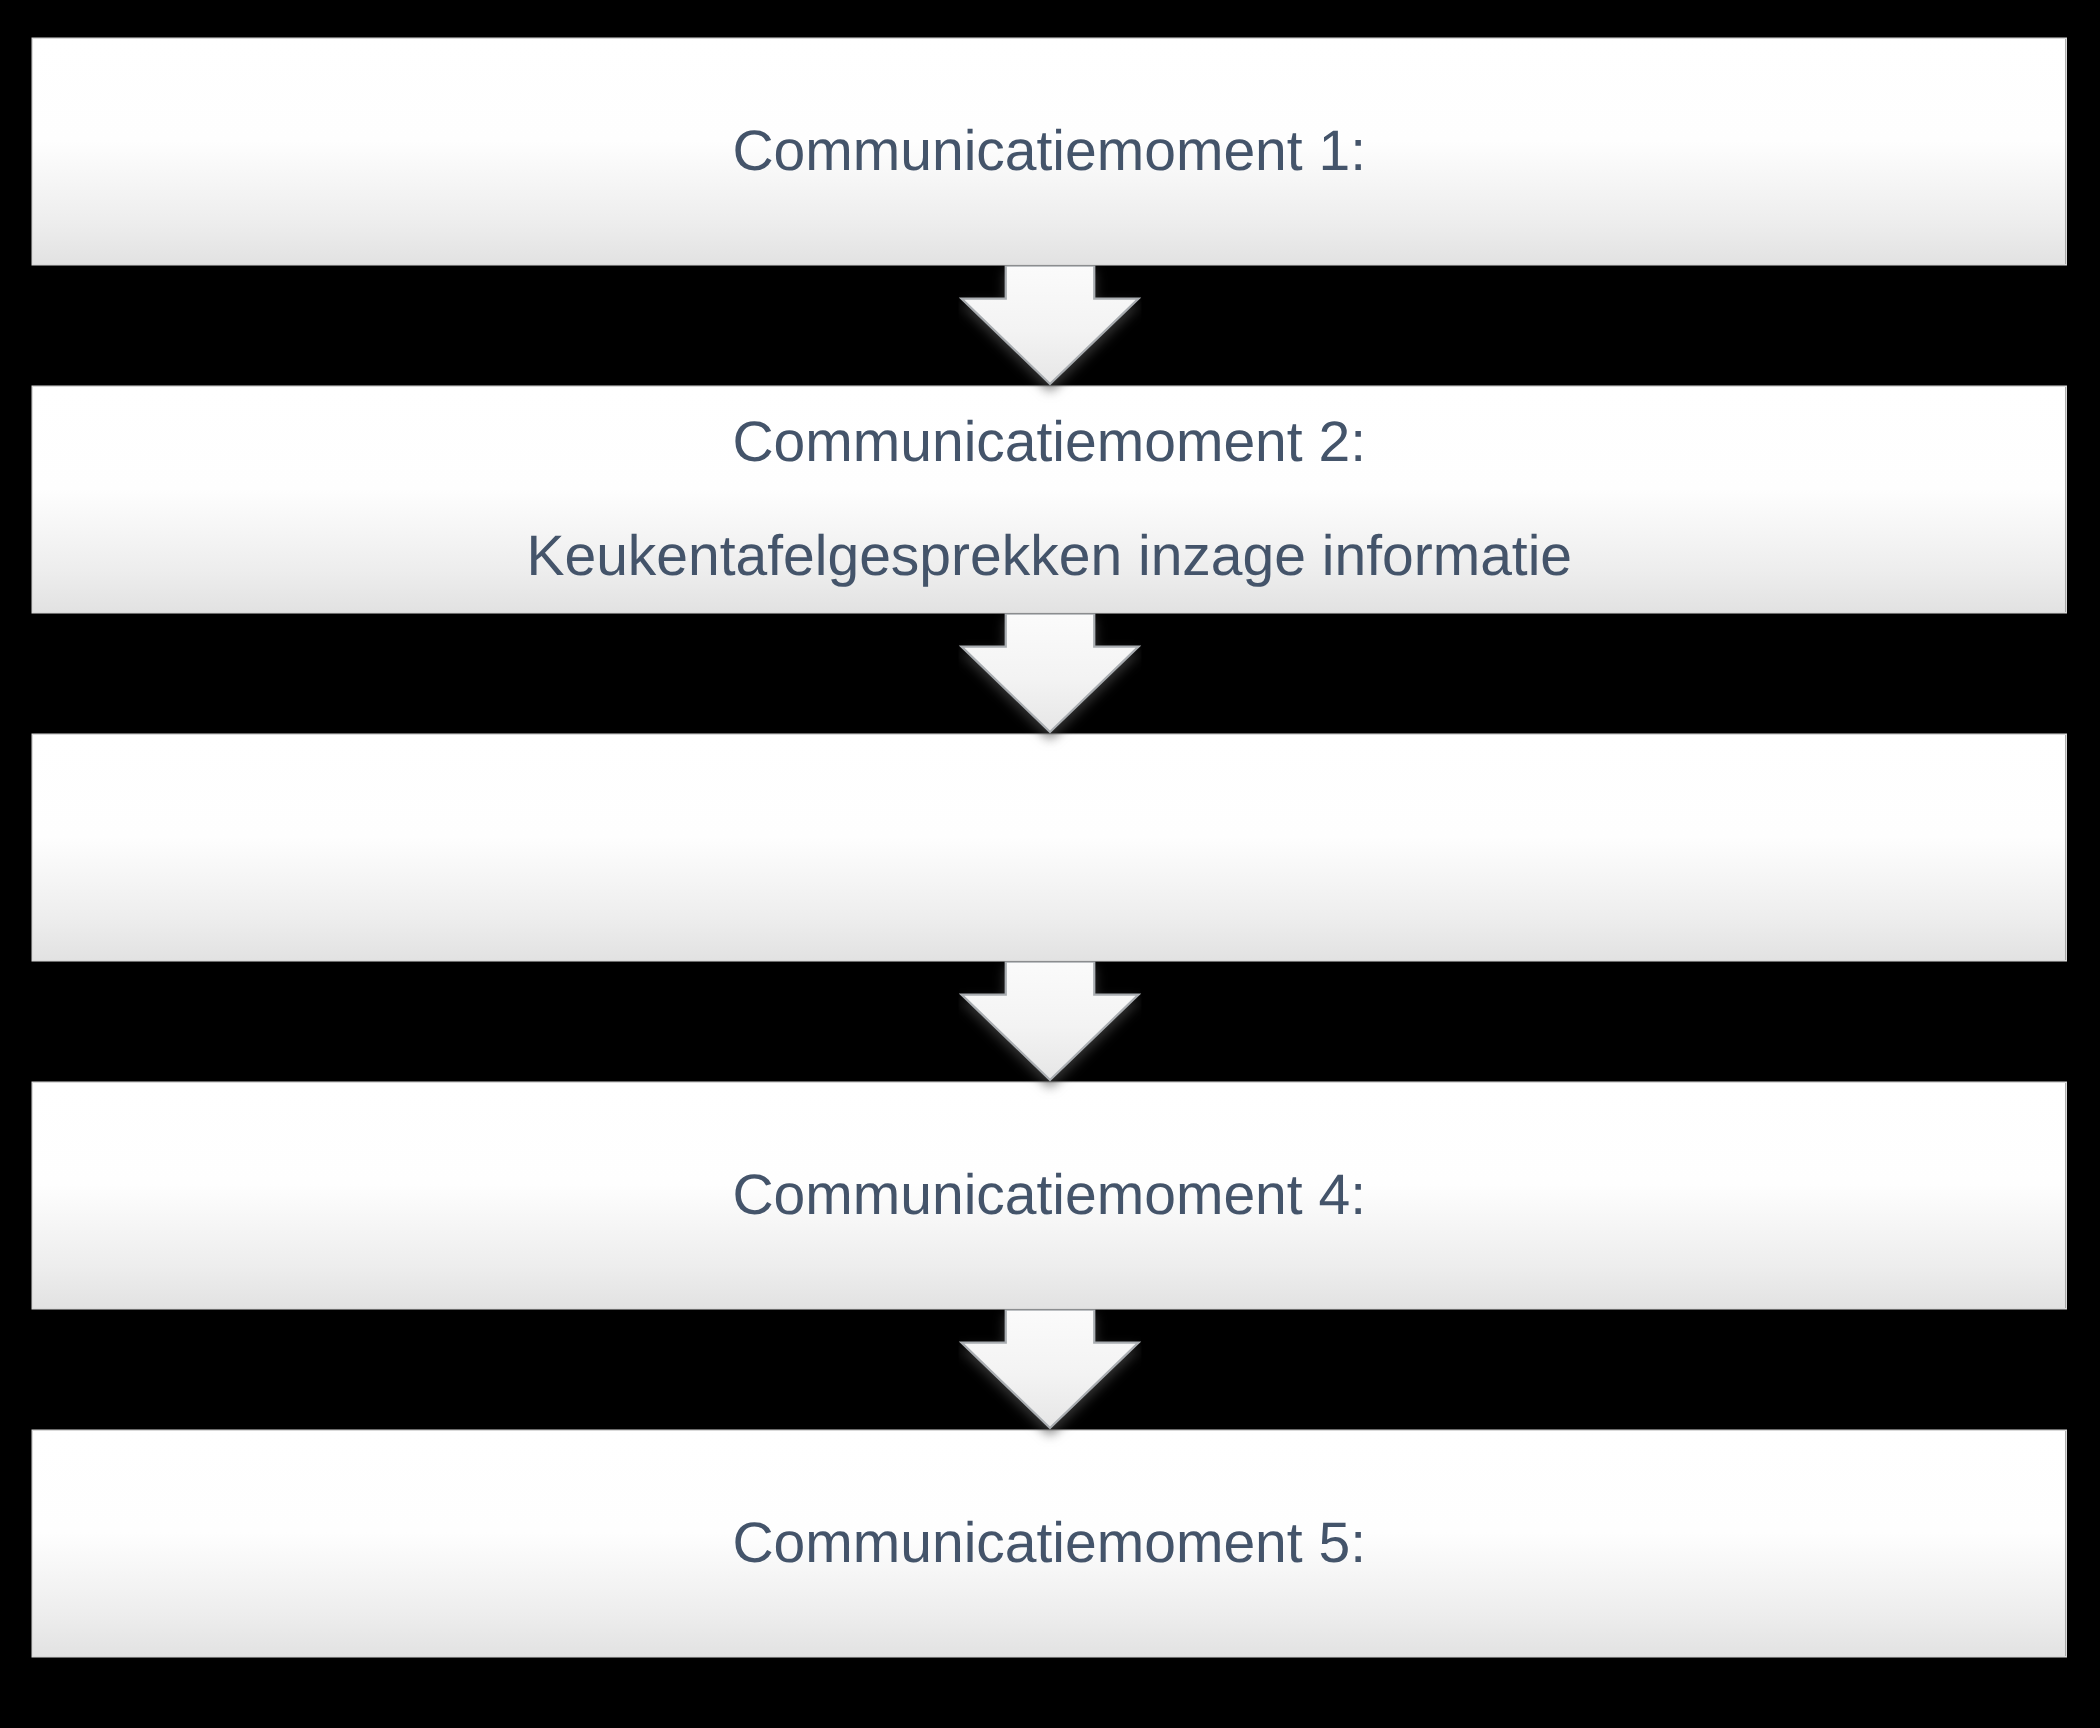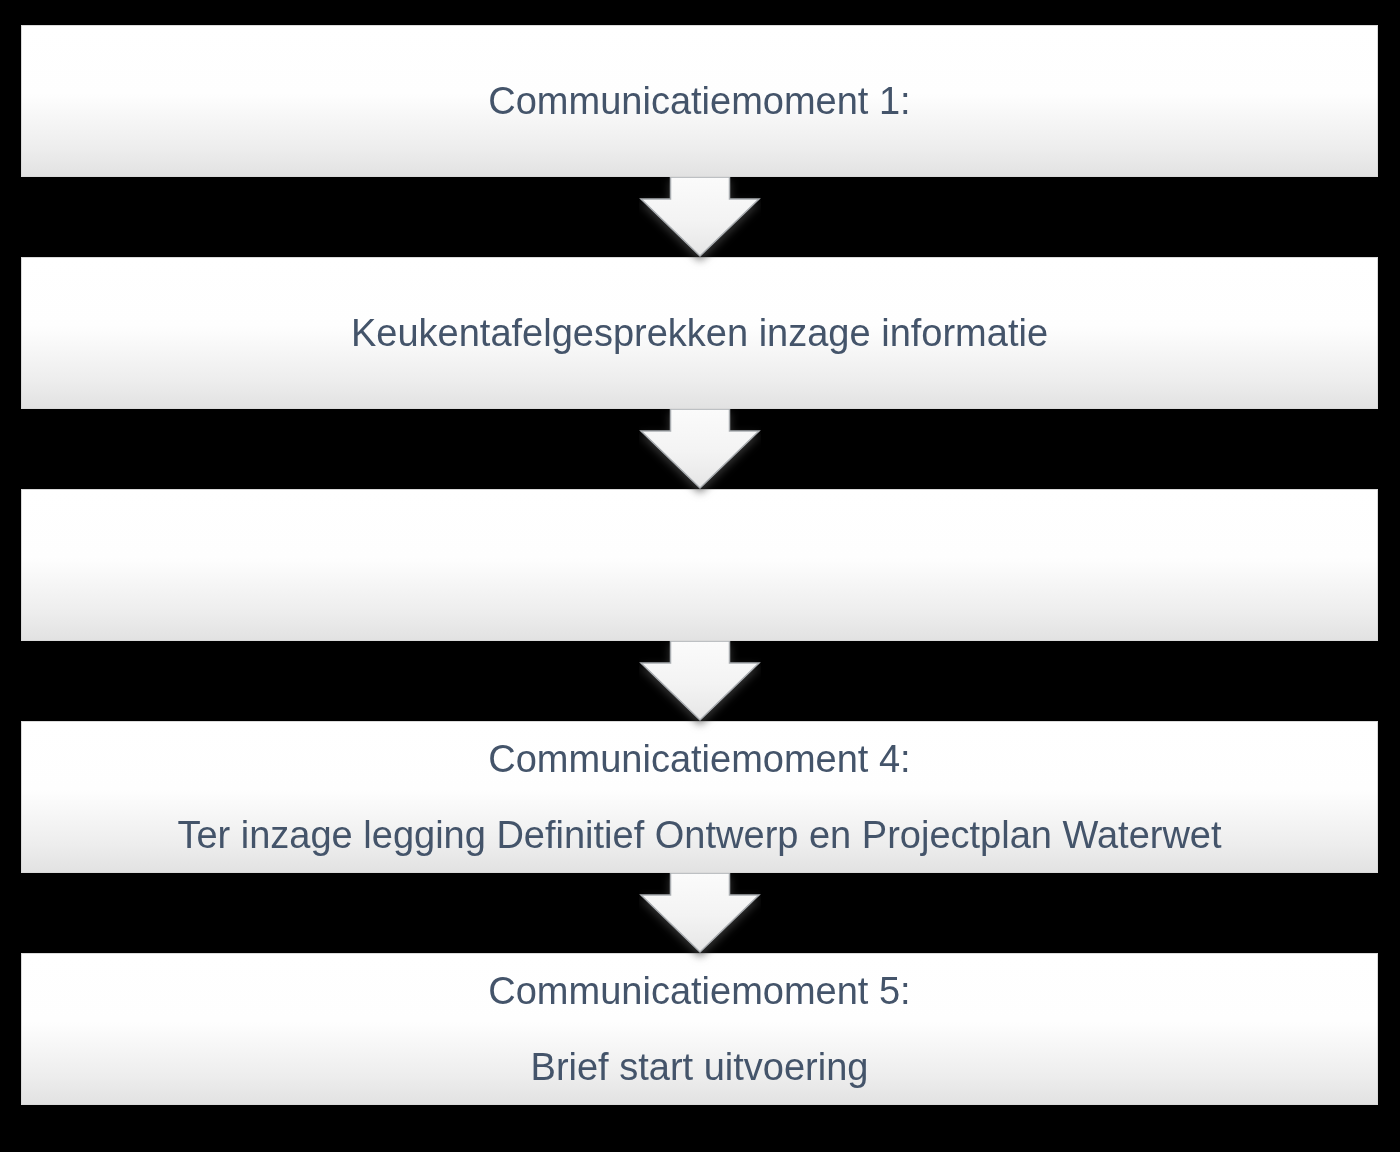--- a/index.html
+++ b/index.html
@@ -83,47 +83,46 @@
     <div class="step-title">Communicatiemoment 1:</div>
   </div>
 
   <div class="arrow-wrap">
     <svg width="122" height="100" viewBox="0 0 122 100">
       <polygon class="arrow-poly" points="31.5,0 31.5,22 2,22 61,79 120,22 90.5,22 90.5,0"></polygon>
     </svg>
   </div>
 
   <div class="step-box">
+    <div class="step-title">Communicatiemoment 2:</div>
     <div class="step-subtitle">Keukentafelgesprekken inzage informatie</div>
   </div>
 
   <div class="arrow-wrap">
     <svg width="122" height="100" viewBox="0 0 122 100">
       <polygon class="arrow-poly" points="31.5,0 31.5,22 2,22 61,79 120,22 90.5,22 90.5,0"></polygon>
     </svg>
   </div>
 
   <div class="step-box">
   </div>
 
   <div class="arrow-wrap">
     <svg width="122" height="100" viewBox="0 0 122 100">
       <polygon class="arrow-poly" points="31.5,0 31.5,22 2,22 61,79 120,22 90.5,22 90.5,0"></polygon>
     </svg>
   </div>
 
   <div class="step-box">
     <div class="step-title">Communicatiemoment 4:</div>
-    <div class="step-subtitle">Ter inzage legging Definitief Ontwerp en Projectplan Waterwet</div>
   </div>
 
   <div class="arrow-wrap">
     <svg width="122" height="100" viewBox="0 0 122 100">
       <polygon class="arrow-poly" points="31.5,0 31.5,22 2,22 61,79 120,22 90.5,22 90.5,0"></polygon>
     </svg>
   </div>
 
   <div class="step-box">
     <div class="step-title">Communicatiemoment 5:</div>
-    <div class="step-subtitle">Brief start uitvoering</div>
   </div>
 
 </div>
 
 </body></html>

